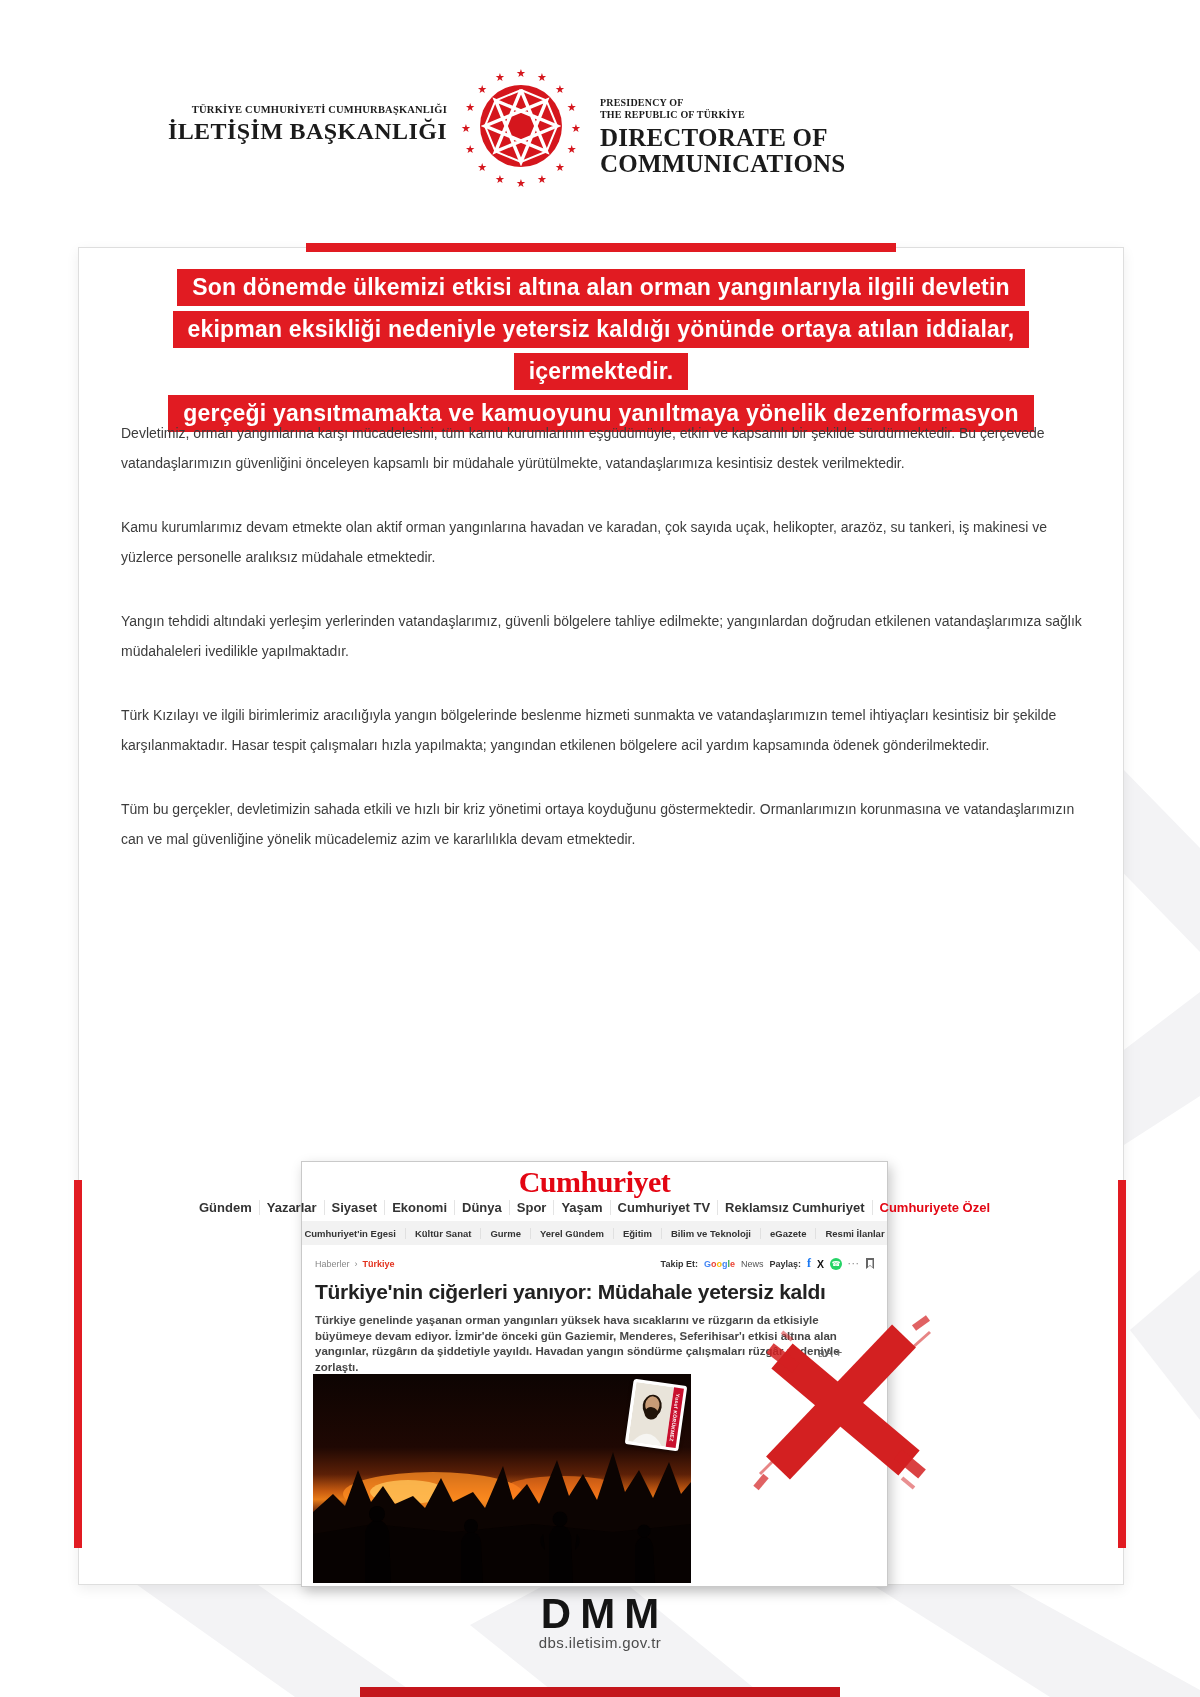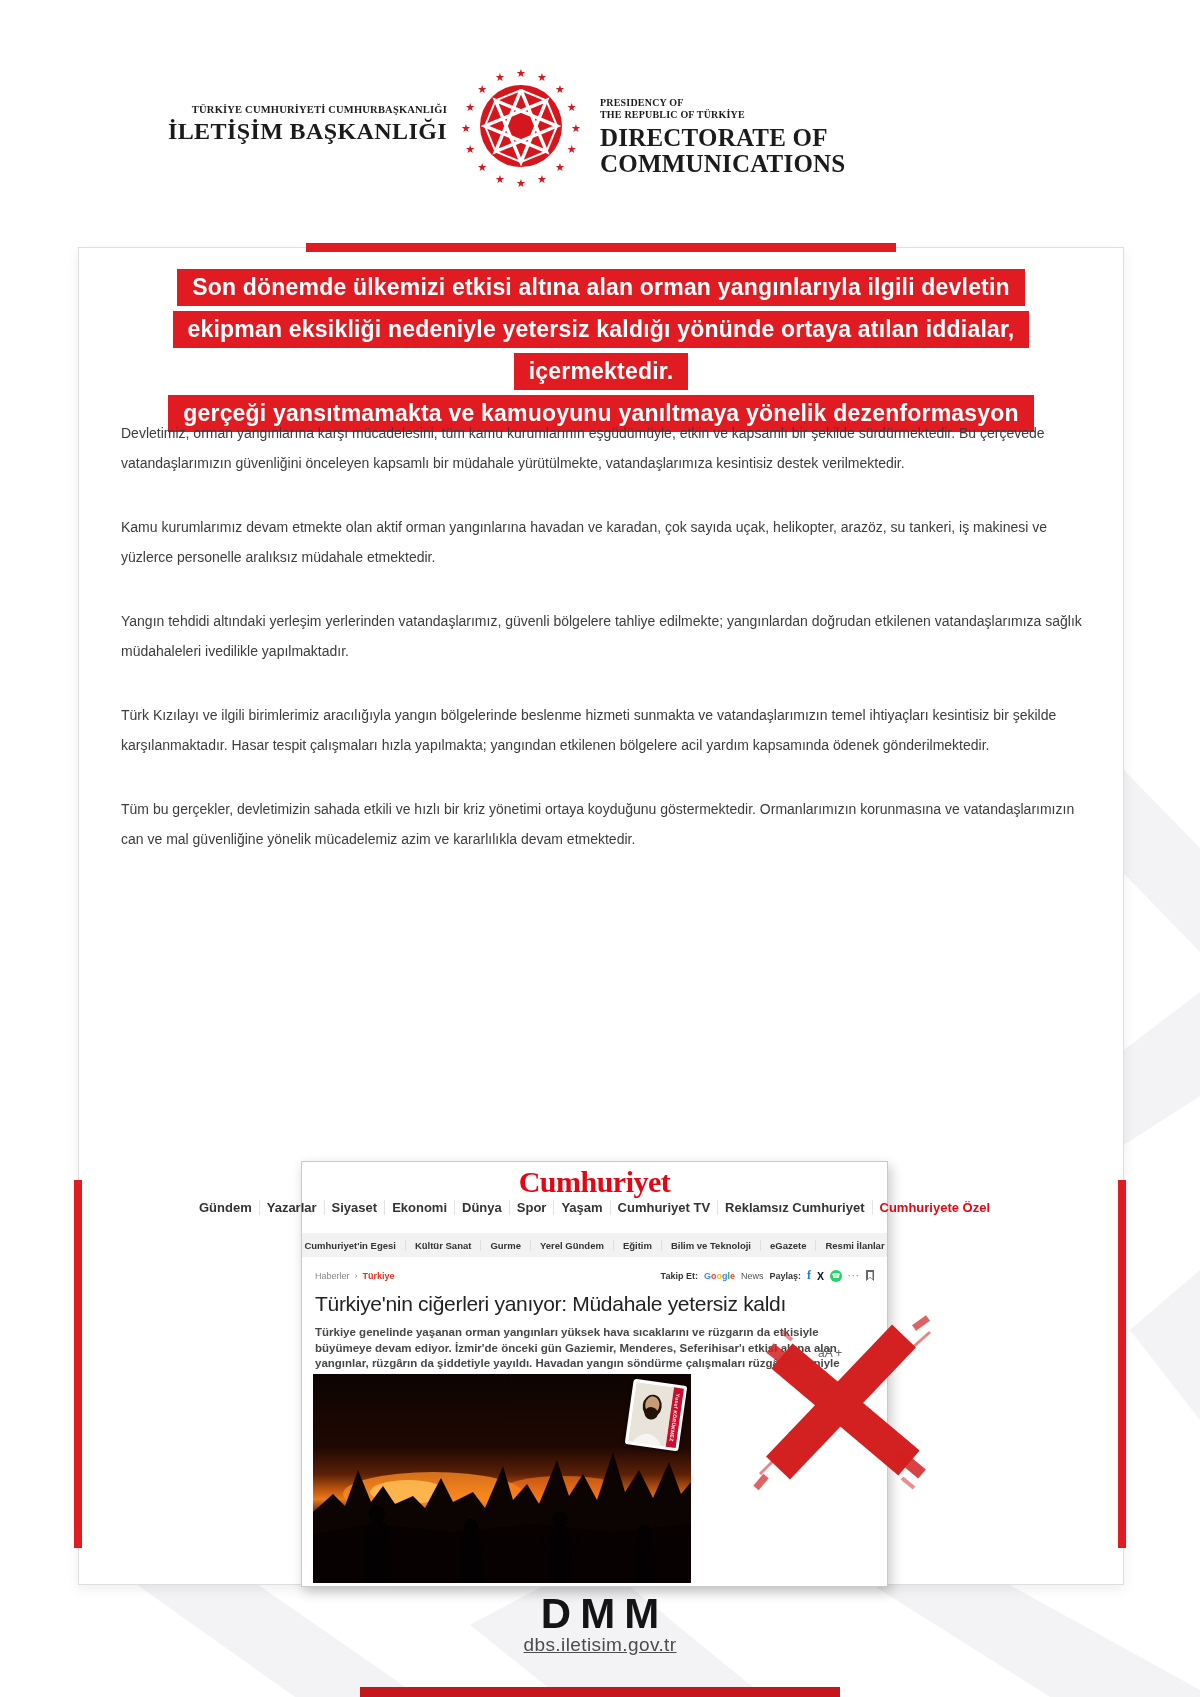--- a/index.html
+++ b/index.html
@@ -41,60 +41,60 @@
   .newscard{position:absolute;left:222px;top:913px;width:585px;height:424px;background:#fff;
             border:1px solid #c9c9c9;box-shadow:3px 5px 12px rgba(0,0,0,.22);}
   .masthead{margin-top:5px;text-align:center;font-family:"Liberation Serif",serif;font-weight:700;
             font-size:30px;line-height:30px;color:#e30613;letter-spacing:-.5px;}
   .nav1{display:flex;justify-content:center;align-items:center;margin-top:3px;font-size:13px;
         font-weight:700;color:#333;}
   .nav1 span{padding:0 7px;white-space:nowrap;}
   .nav1 span + span{border-left:1px solid #e4e4e4;}
   .nav1 .red{color:#e30613;}
   .nav2{display:flex;justify-content:center;align-items:center;background:#f2f2f2;height:24px;
-        margin-top:18px;font-size:9.5px;font-weight:700;color:#333;}
+        margin-top:6px;font-size:9.5px;font-weight:700;color:#333;}
   .nav2 span{padding:0 9px;white-space:nowrap;}
   .nav2 span + span{border-left:1px solid #e0e0e0;}
   .crumbrow{display:flex;justify-content:space-between;align-items:center;padding:0 13px;margin-top:11px;
             font-size:9px;color:#888;}
   .crumb-left{display:flex;align-items:center;gap:5px;}
   .crumb-page{color:#e3311d;font-weight:700;}
   .crumb-right{display:flex;align-items:center;gap:6px;color:#555;}
   .crumb-right .lbl{font-weight:700;color:#333;}
   .gword b{font-weight:700;}
   .icon-f{color:#1877f2;font-weight:700;font-size:12px;font-family:"Liberation Serif",serif;}
   .icon-x{color:#111;font-weight:700;font-size:10.5px;}
   .icon-wa{display:inline-flex;align-items:center;justify-content:center;width:12px;height:12px;
            border-radius:50%;background:#25d366;color:#fff;font-size:7px;}
   .icon-more{color:#999;font-weight:700;letter-spacing:1px;}
   .icon-bm{display:inline-block;width:8px;height:11px;background:#666;
            clip-path:polygon(0 0,100% 0,100% 100%,50% 70%,0 100%);position:relative;}
   .icon-bm i{position:absolute;left:1.5px;top:1.5px;width:5px;height:8px;background:#fff;display:block;
              clip-path:polygon(0 0,100% 0,100% 100%,50% 70%,0 100%);}
-  .headline{padding:0 13px;margin-top:9px;font-size:21px;font-weight:400;color:#222;letter-spacing:-.3px;}
+  .headline{padding:0 13px;margin-top:9px;font-size:21px;font-weight:700;color:#222;letter-spacing:-.3px;}
   .lede{padding:0 13px;margin-top:9px;font-size:11.5px;font-weight:700;color:#474747;line-height:15.5px;}
   .meta{padding:0 13px;margin-top:9px;font-size:8.5px;color:#9a9a9a;display:flex;gap:7px;align-items:center;}
   .meta .author{color:#2e7bbf;font-weight:700;}
   .fontsize{position:absolute;left:516px;top:184px;font-size:12px;color:#666;}
 
   .photo{position:absolute;left:11px;top:212px;width:378px;height:209px;overflow:hidden;background:#0a0302;}
   .badge{position:absolute;left:316px;top:8px;width:54px;height:66px;background:#fff;border-radius:3px;
          transform:rotate(8deg);box-shadow:0 1px 4px rgba(0,0,0,.45);display:flex;padding:3px;box-sizing:border-box;}
   .badge .portrait{flex:1;overflow:hidden;}
   .badge .strip{width:10px;background:#c8102e;display:flex;align-items:center;justify-content:center;}
   .badge .strip span{writing-mode:vertical-rl;font-size:5px;font-weight:700;color:#fff;letter-spacing:.3px;white-space:nowrap;}
 
   .xmark{position:absolute;left:752px;top:1308px;width:185px;height:188px;z-index:5;}
 
   
   .dmm{position:absolute;left:0;top:1590px;width:100%;text-align:center;font-weight:900;font-size:42px;
        letter-spacing:9px;padding-left:9px;box-sizing:border-box;color:#141414;z-index:2;
        font-family:"Liberation Sans",sans-serif;}
-  .site{position:absolute;left:0;top:1634px;width:100%;text-align:center;font-size:19px;color:#4c4c4c;
-        letter-spacing:.4px;z-index:2;text-decoration:underline;}
+  .site{position:absolute;left:0;top:1634px;width:100%;text-align:center;font-size:15px;color:#4c4c4c;
+        letter-spacing:.4px;z-index:2;}
 </style>
 </head>
 <body>
 
 <div class="page">
 
   <svg class="watermark" width="1200" height="1697">
     <g fill="#f3f3f5">
       <polygon points="858,600 958,600 1200,848 1200,952"></polygon>
       <polygon points="1200,992 1200,1096 958,1252 858,1252"></polygon>

